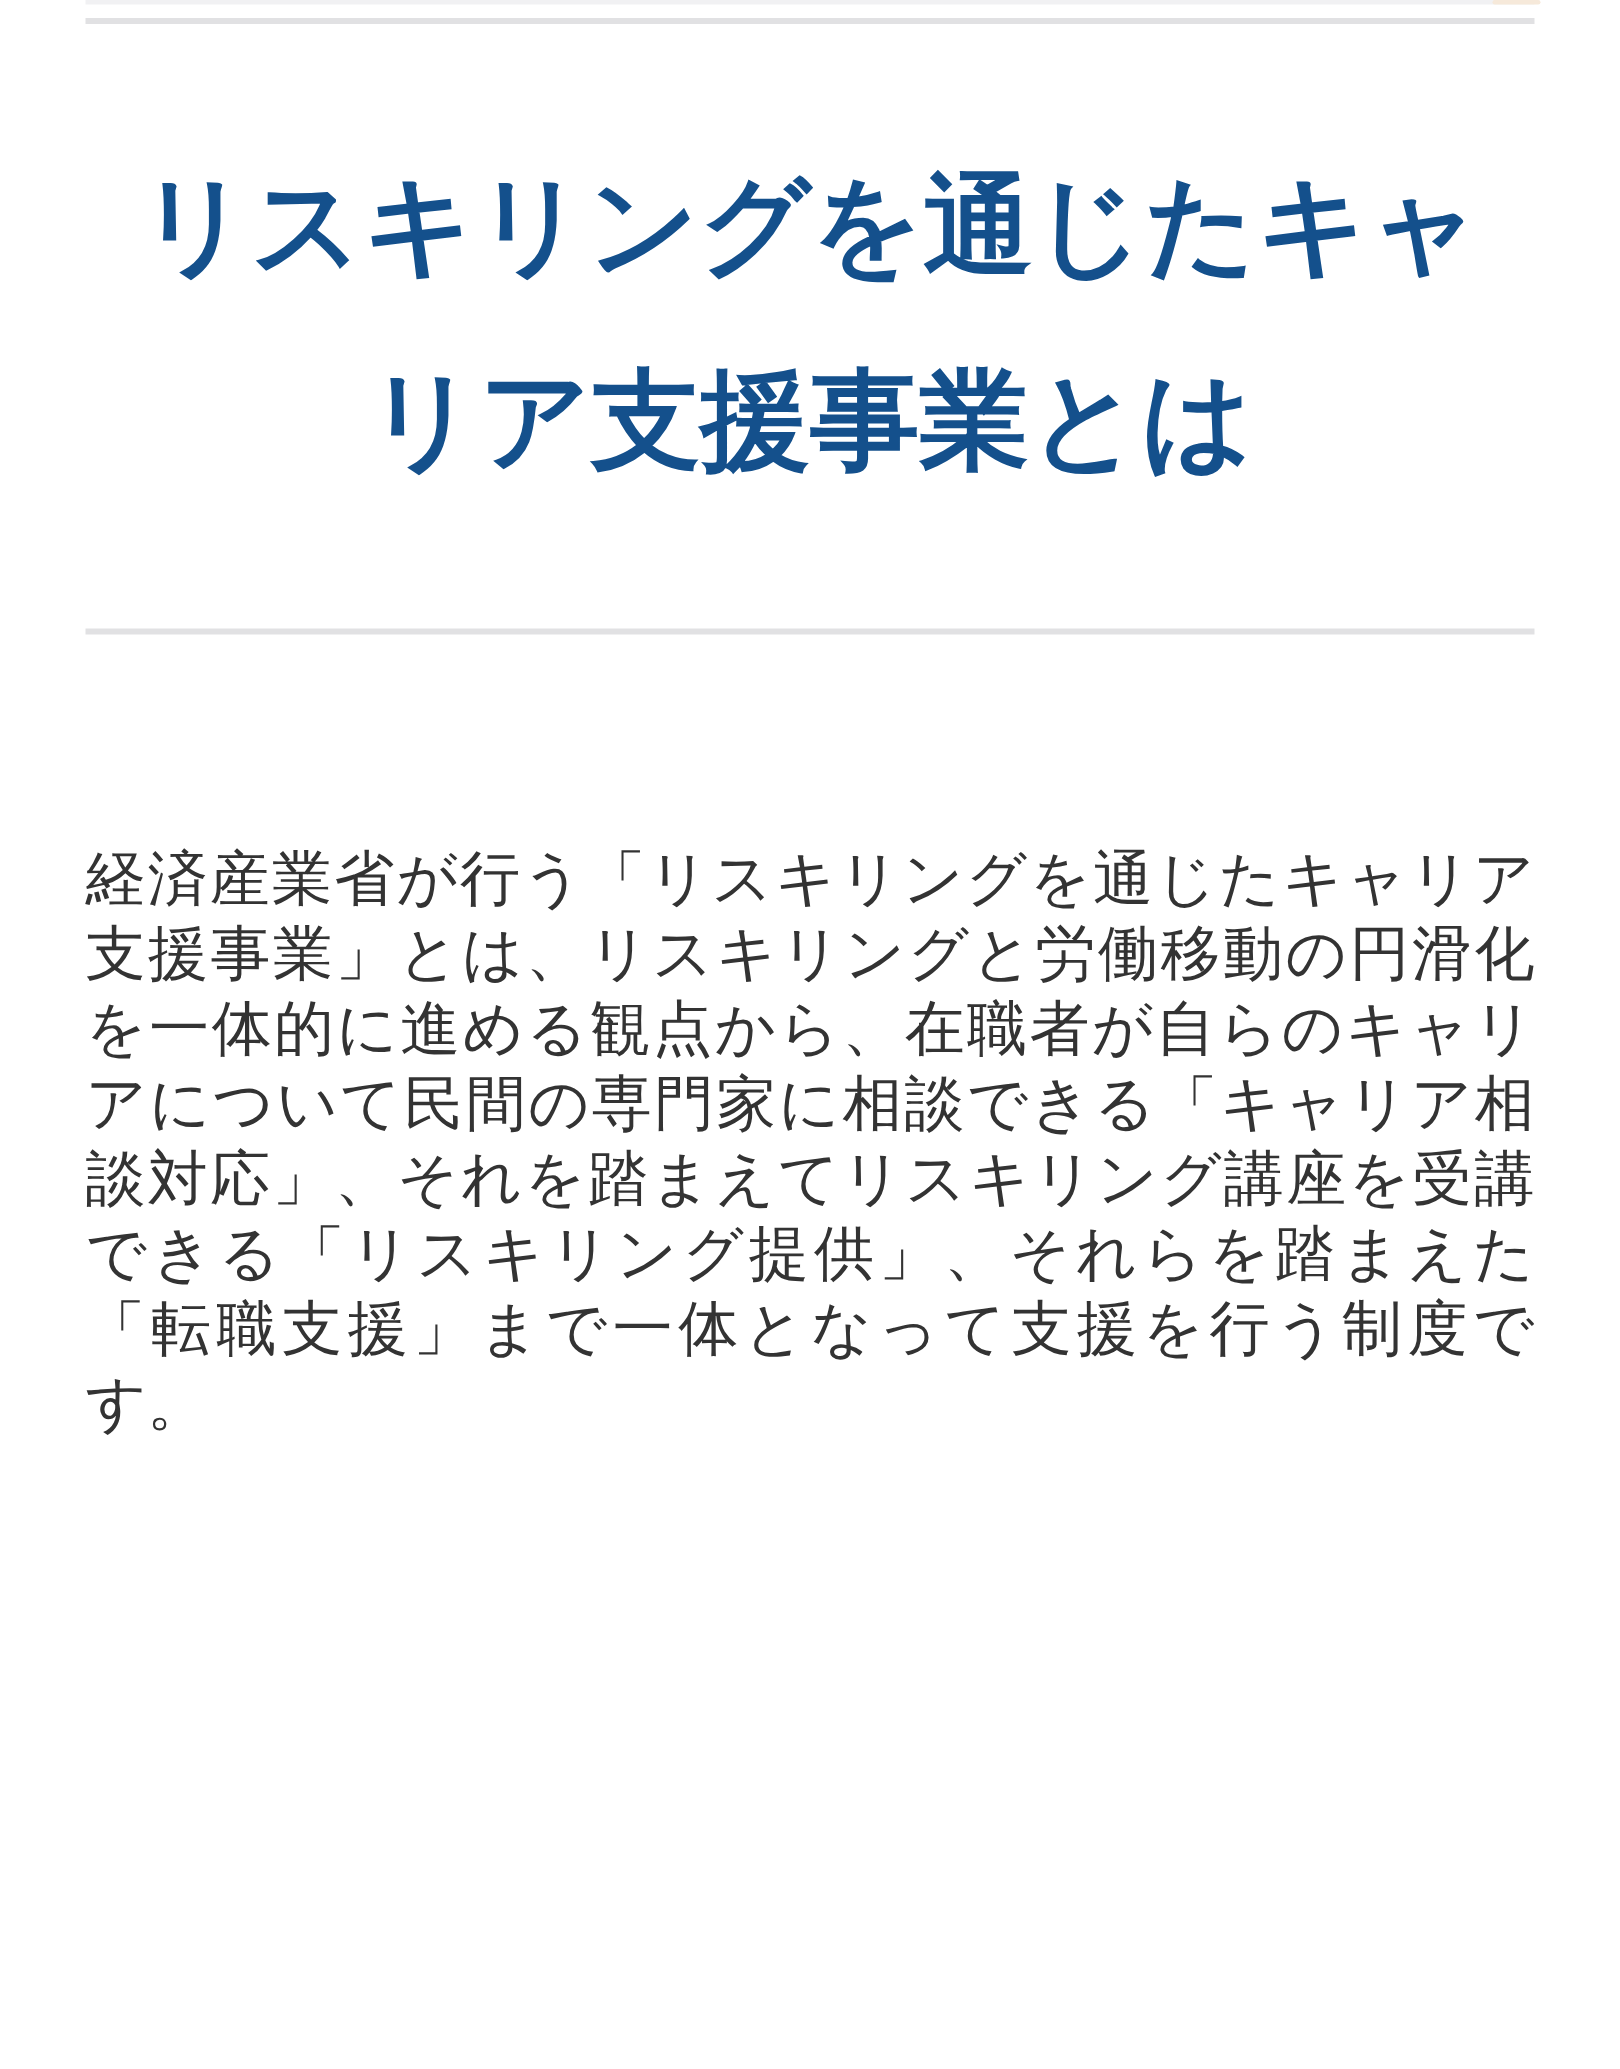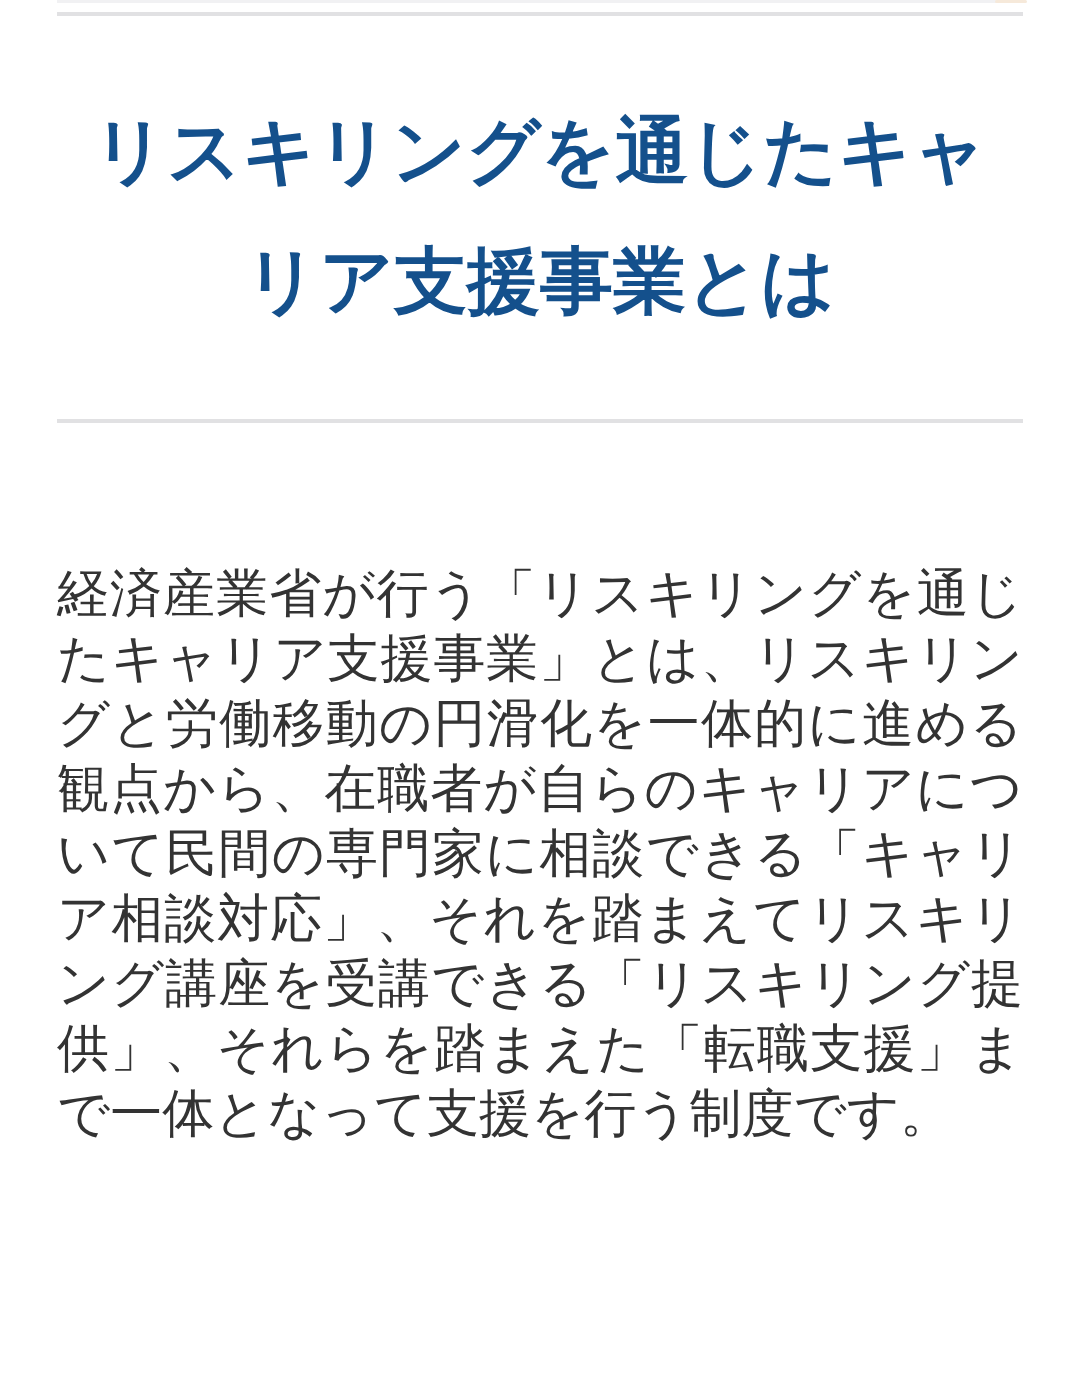--- a/index.html
+++ b/index.html
@@ -39,22 +39,22 @@
     color: var(--heading);
     font-size: 73px;
     line-height: 130px;
     font-weight: bold;
     text-align: center;
     letter-spacing: 0;
   }
   .article-paragraph {
     margin: 138px 0 0 0;
     color: var(--body-text);
-    font-size: 52px;
-    line-height: 65px;
+    font-size: 40px;
+    line-height: 50px;
     text-align: justify;
     letter-spacing: 0;
     word-break: normal;
     line-break: auto;
   }
   .artifact-smudge {
     position: absolute;
     top: 0;
     left: 995px;
     width: 32px;

